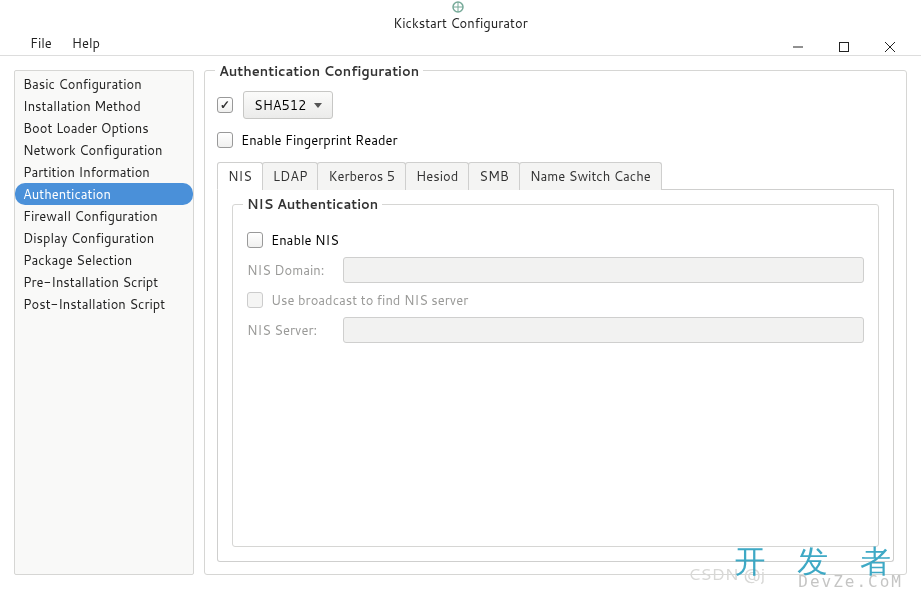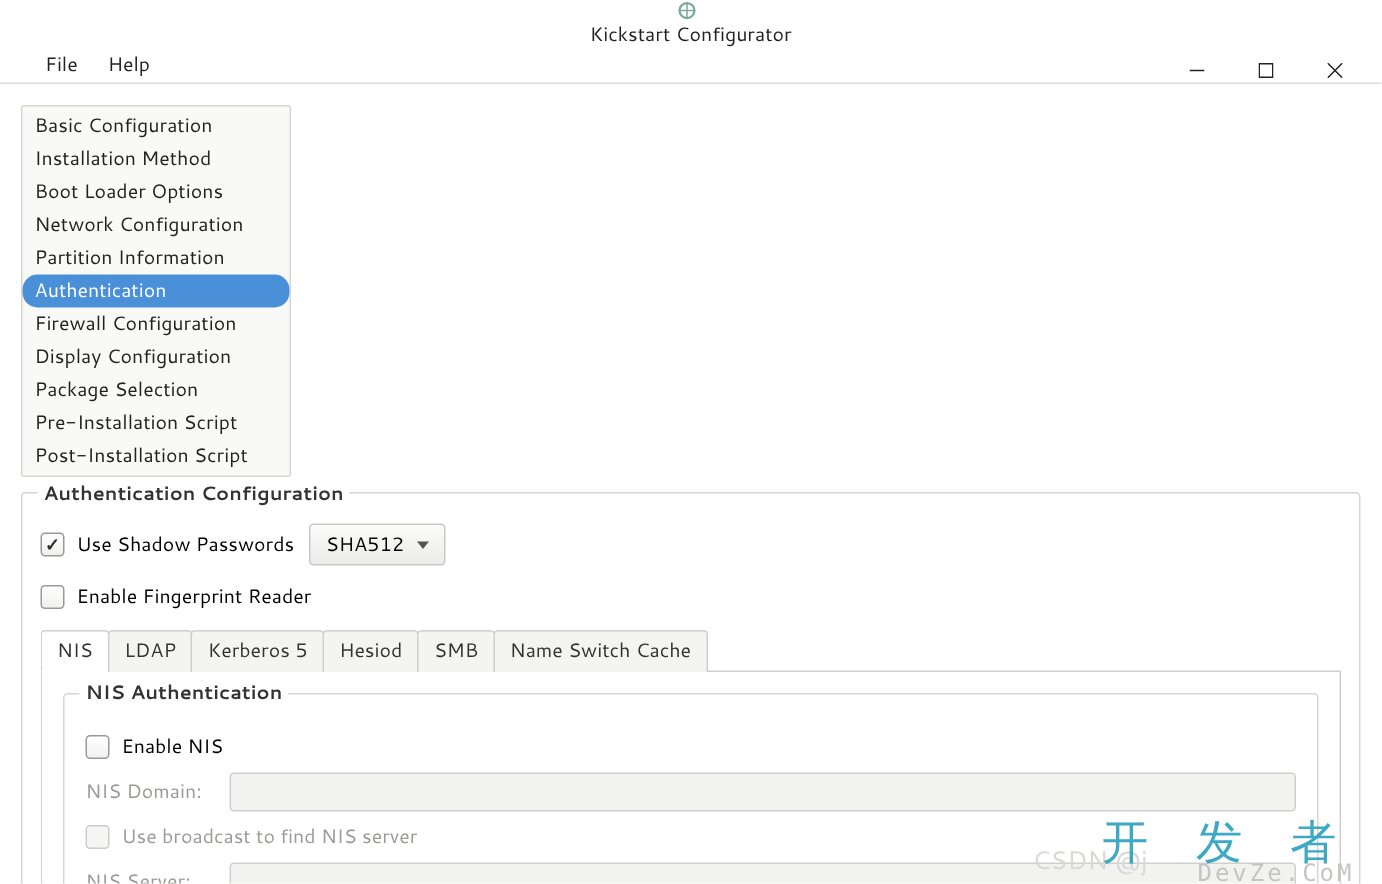--- a/index.html
+++ b/index.html
@@ -11,21 +11,21 @@
 .titlebar .title { color: #222; }
 .winctrls { margin-left: auto; display: flex; }
 .winctrls .ctrl { width: 46px; height: 30px; display: flex; align-items: center; justify-content: center; color: #222; }
 .winctrls .ctrl svg { stroke: #222; }
 
 
 .menubar { height: 26px; display: flex; align-items: center; padding: 0 20px; border-bottom: 1px solid #ddd; }
 .menubar .menu-item { padding: 4px 10px; color: #222; }
 
 
-.main { display: flex; padding: 14px; gap: 10px; height: calc(589px - 30px - 26px); flex-direction: column; }
+.main { display: flex; padding: 14px; gap: 10px; height: calc(589px - 30px - 26px); }
 
 
 .sidebar { width: 180px; background: #f9f9f8; border: 1px solid #d6d6d4; border-radius: 2px; padding: 2px 0; }
 .sidebar .item { padding: 2px 8px; color: #222; cursor: default; white-space: nowrap; }
 .sidebar .item.selected { background: #4a90d9; color: #fff; border-radius: 10px; }
 
 
 .content { flex: 1; display: flex; flex-direction: column; }
 
 
@@ -120,21 +120,20 @@
     <div class="item">Post-Installation Script</div>
   </div>
 
   <div class="content">
     <div class="group outer-group">
       <div class="group-legend">Authentication Configuration</div>
 
       <div class="row">
         <div class="chk checked">
           <span class="box"></span>
-          <span>Use Shadow Passwords</span>
         </div>
         <div class="dropdown">
           <span>SHA512</span>
           <span class="caret"></span>
         </div>
       </div>
 
       <div class="row">
         <div class="chk">
           <span class="box"></span>

